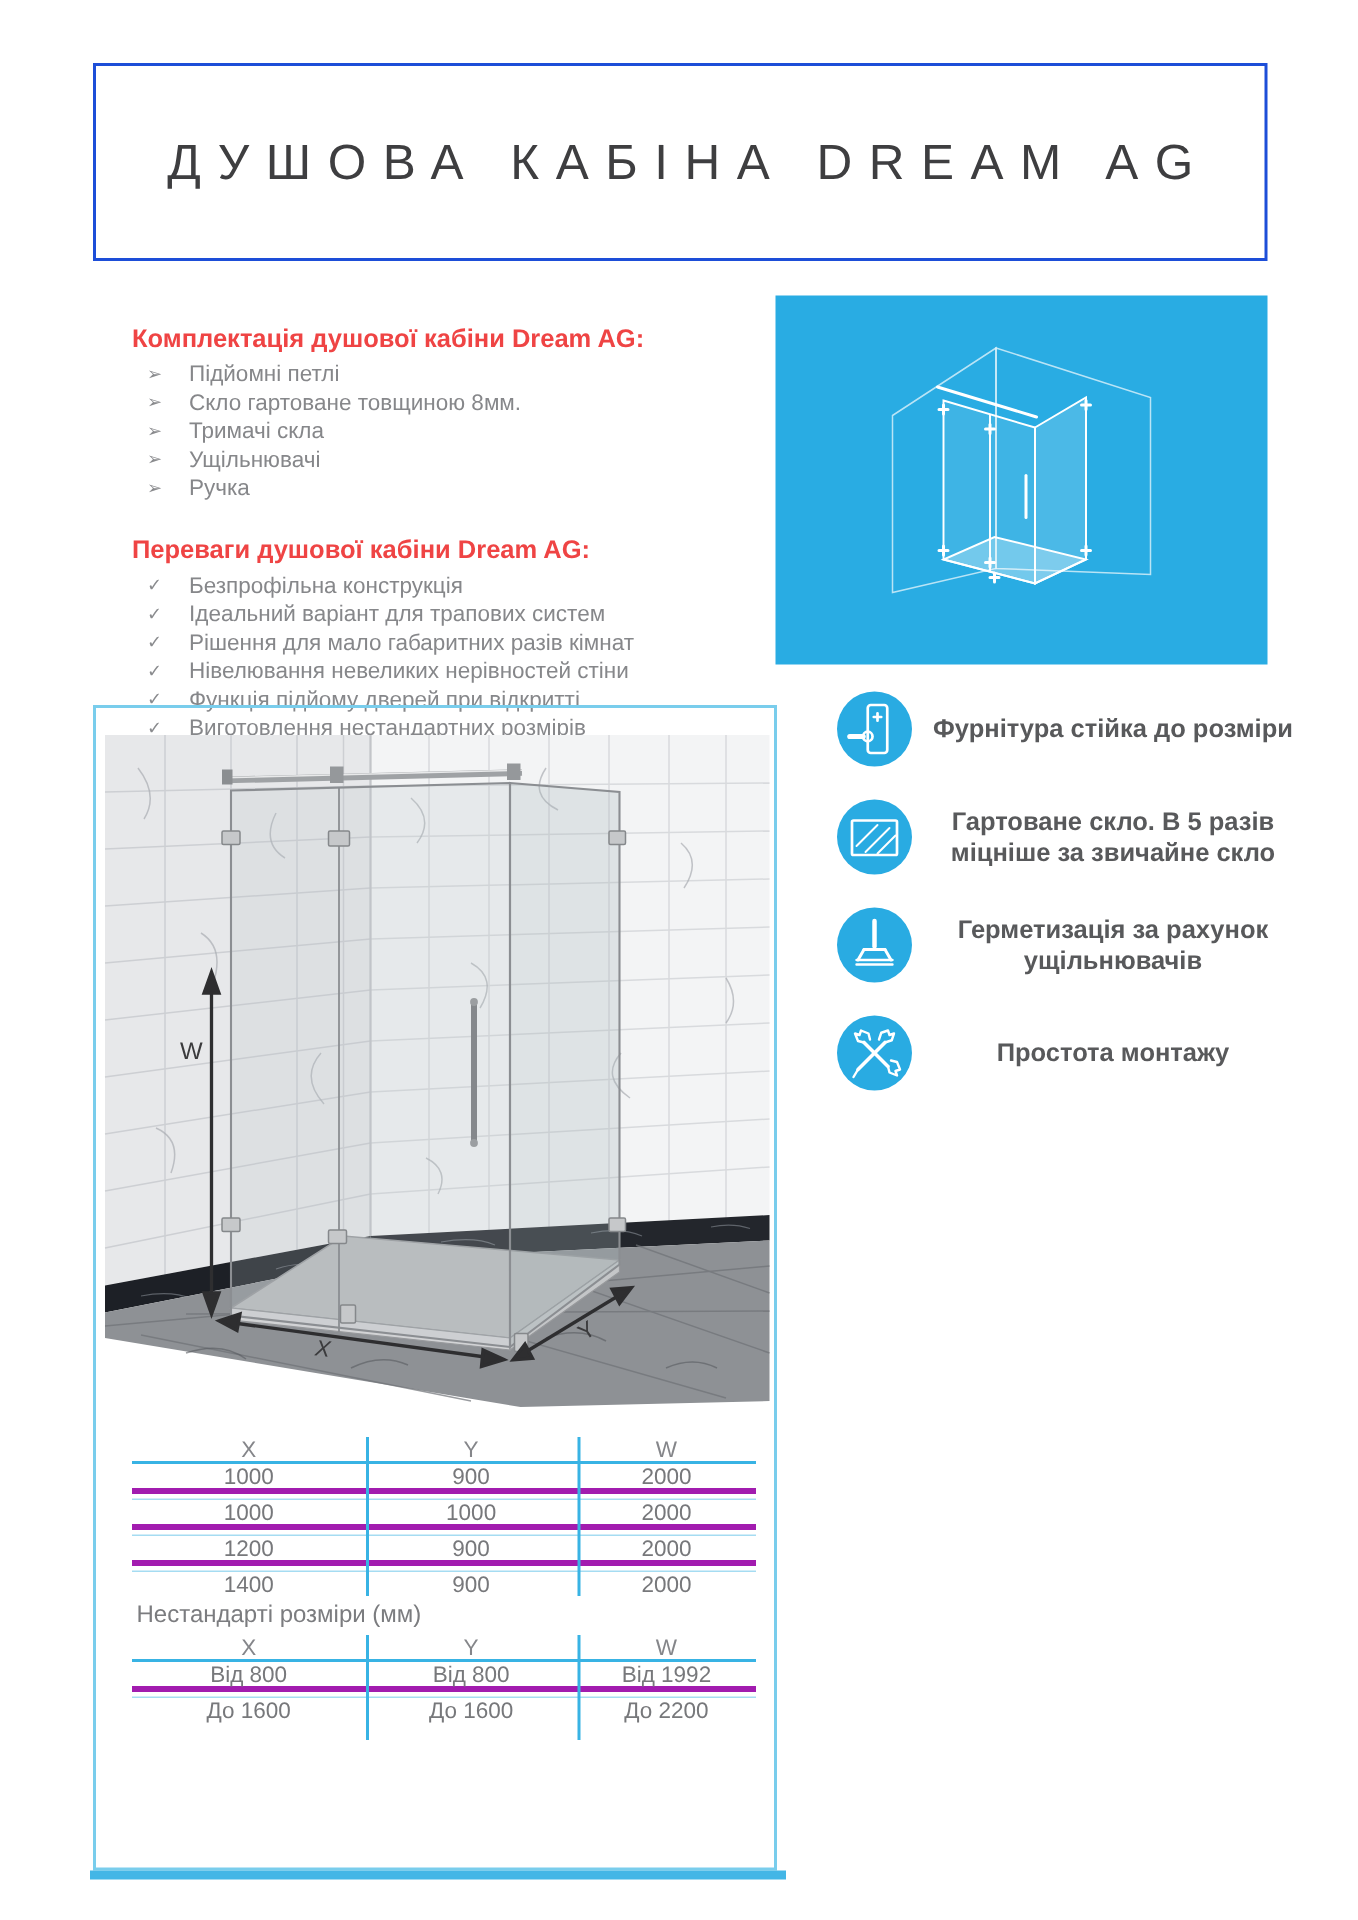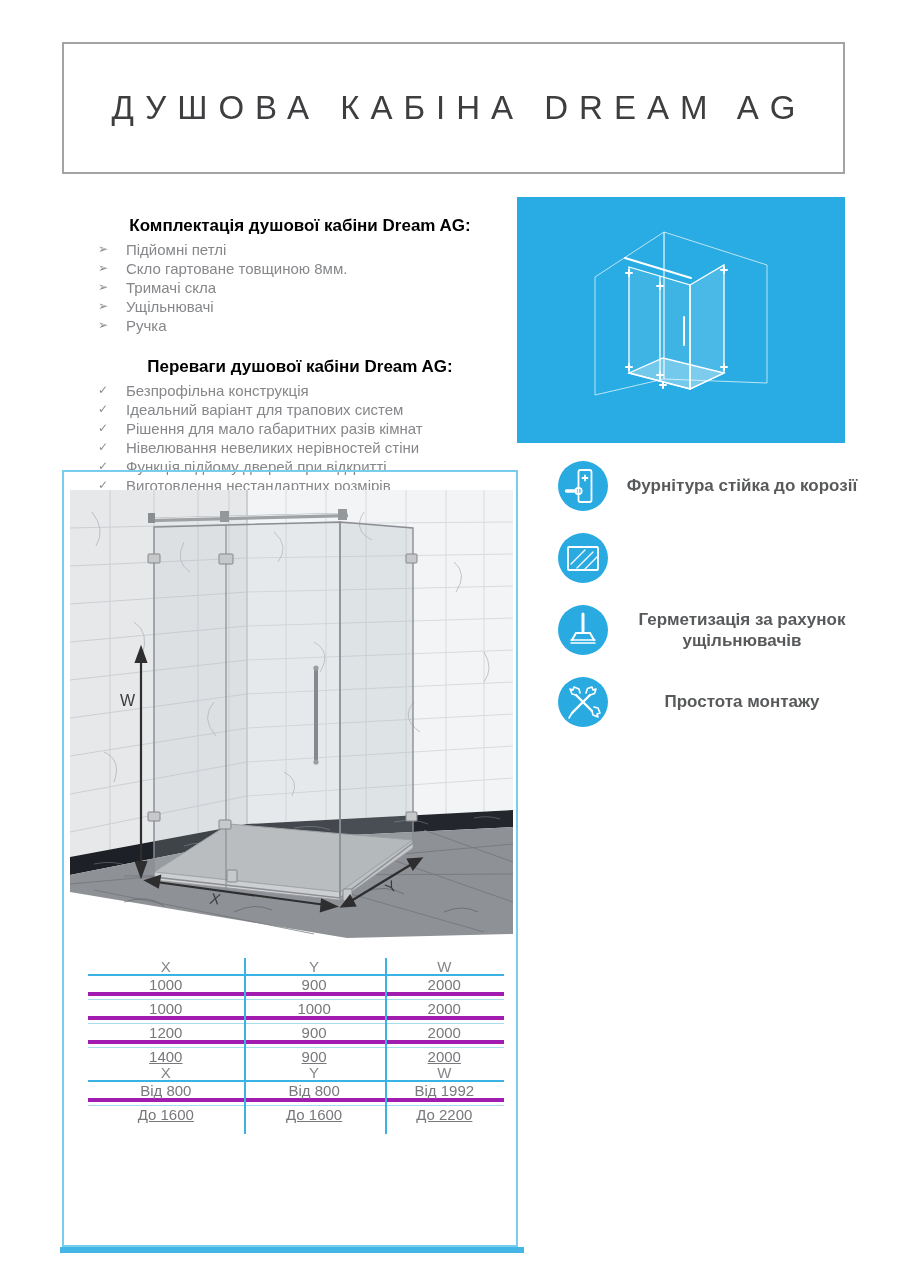--- a/index.html
+++ b/index.html
@@ -1,27 +1,27 @@
 <!DOCTYPE html>
 <html><head>
 <meta charset="utf-8">
 <style>
   html,body{margin:0;padding:0;background:#fff;}
   body{font-family:"Liberation Sans",sans-serif;-webkit-font-smoothing:antialiased;}
   .page{position:relative;width:905px;height:1280px;background:#fff;overflow:hidden;}
 
   
   .title-box{position:absolute;left:62px;top:42px;width:779px;height:128px;
-    border:2px solid #a3a3a3;display:flex;align-items:center;justify-content:center;}
+    border:2px solid #1d4ed8;display:flex;align-items:center;justify-content:center;}
   .title-box h1{margin:0;font-size:33px;font-weight:300;letter-spacing:11px;
     color:#3e3e40;text-transform:uppercase;padding-left:11px;white-space:nowrap;}
 
   
   .left-lists{position:absolute;left:88px;top:216px;width:424px;}
-  .left-lists h3{margin:0 0 4px 0;font-size:17px;color:#000000;text-align:center;font-weight:bold;}
+  .left-lists h3{margin:0 0 4px 0;font-size:17px;color:#ef4444;font-weight:bold;}
   .left-lists h3.adv{margin-top:22px;}
   .plist{margin:0;padding:0;list-style:none;}
   .plist li{display:flex;align-items:flex-start;font-size:15px;line-height:19px;color:#86878a;}
   .plist .bullet{flex:0 0 38px;padding-left:10px;box-sizing:border-box;
     font-family:"DejaVu Sans",sans-serif;font-size:12px;color:#8a8b8e;line-height:19px;}
   .plist .txt{flex:1;}
 
   
   .cyan-box{position:absolute;left:517px;top:197px;width:328px;height:246px;background:#29ace3;}
 
@@ -43,21 +43,21 @@
   .sizes{position:absolute;left:24px;top:486px;width:416px;color:#77787b;}
   .sizes h4{margin:0 0 4px 3px;font-size:16px;font-weight:normal;color:#7b7c7f;line-height:18px;}
   .sizes h4.second{margin-top:4px;}
   .tbl{position:relative;}
   .trow{display:flex;height:16px;align-items:center;}
   .trow .c{text-align:center;font-size:15px;}
   .c1{flex:0 0 37.4%;}.c2{flex:0 0 33.9%;}.c3{flex:0 0 28.7%;}
   .thead{border-bottom:2px solid #38b3e4;color:#85868a;}
   .tdata{border-bottom:4px solid #a21caf;}
   .tdata.gap{margin-top:3px;border-top:1px solid #a5dcf2;}
-  .tbl .tdata:last-child{border-bottom:none;text-decoration:underline;}
+  .tbl .tdata:last-child{border-bottom:none;}
   .vsep{position:absolute;top:0;width:2px;background:#38b3e4;}
   .vsep.a{left:37.4%;}
   .vsep.b{left:71.3%;}
   .tbl.t1 .vsep{height:100%;}
   .tbl.t2 .vsep{height:calc(100% + 12px);}
 </style>
 </head>
 <body>
 
 <div class="page">
@@ -151,31 +151,32 @@
 
     <div class="feature">
       <span class="icon-circle">
         <svg width="50" height="50" viewBox="0 0 50 50" fill="none" stroke="#fff" stroke-width="1.8" stroke-linecap="round" stroke-linejoin="round">
           <rect x="20.5" y="9" width="13" height="32" rx="2"></rect>
           <path d="M27 14.5v5 M24.5 17h5"></path>
           <circle cx="20.5" cy="30" r="3.2"></circle>
           <path d="M8.5 30h9" stroke-width="3.4"></path>
         </svg>
       </span>
-      <div class="ftxt">Фурнітура стійка до корозії</div>
+      <div class="ftxt">Фурнітура стійка до розміри</div>
     </div>
 
 
     <div class="feature">
       <span class="icon-circle">
         <svg width="50" height="50" viewBox="0 0 50 50" fill="none" stroke="#fff" stroke-width="1.8" stroke-linecap="round" stroke-linejoin="round">
           <rect x="10" y="14" width="30" height="23" rx="1"></rect>
           <path d="M13 31l14-14 M19 35l16-16 M27 36l12-12" stroke-width="1.3"></path>
         </svg>
       </span>
+      <div class="ftxt">Гартоване скло. В 5 разів міцніше за звичайне скло</div>
     </div>
 
     <div class="feature">
       <span class="icon-circle">
         <svg width="50" height="50" viewBox="0 0 50 50" fill="none" stroke="#fff" stroke-width="2" stroke-linecap="round" stroke-linejoin="round">
           <path d="M25 9v17" stroke-width="3"></path>
           <path d="M18 28h14"></path>
           <path d="M18 28l-4 7 M32 28l4 7"></path>
           <path d="M13 35h24 M13 38h24" stroke-width="1.6"></path>
         </svg>
@@ -342,20 +343,21 @@
           <div class="c c2">900</div>
           <div class="c c3">2000</div>
         </div>
         <div class="trow tdata gap">
           <div class="c c1">1400</div>
           <div class="c c2">900</div>
           <div class="c c3">2000</div>
         </div>
       </div>
 
+      <h4 class="second">Нестандарті розміри (мм)</h4>
       <div class="tbl t2">
         <div class="vsep a"></div>
         <div class="vsep b"></div>
         <div class="trow thead">
           <div class="c c1">X</div>
           <div class="c c2">Y</div>
           <div class="c c3">W</div>
         </div>
         <div class="trow tdata">
           <div class="c c1">Від 800</div>

